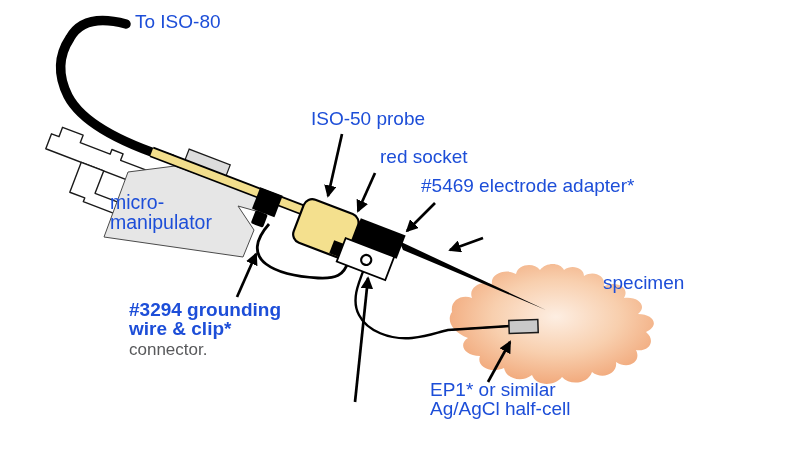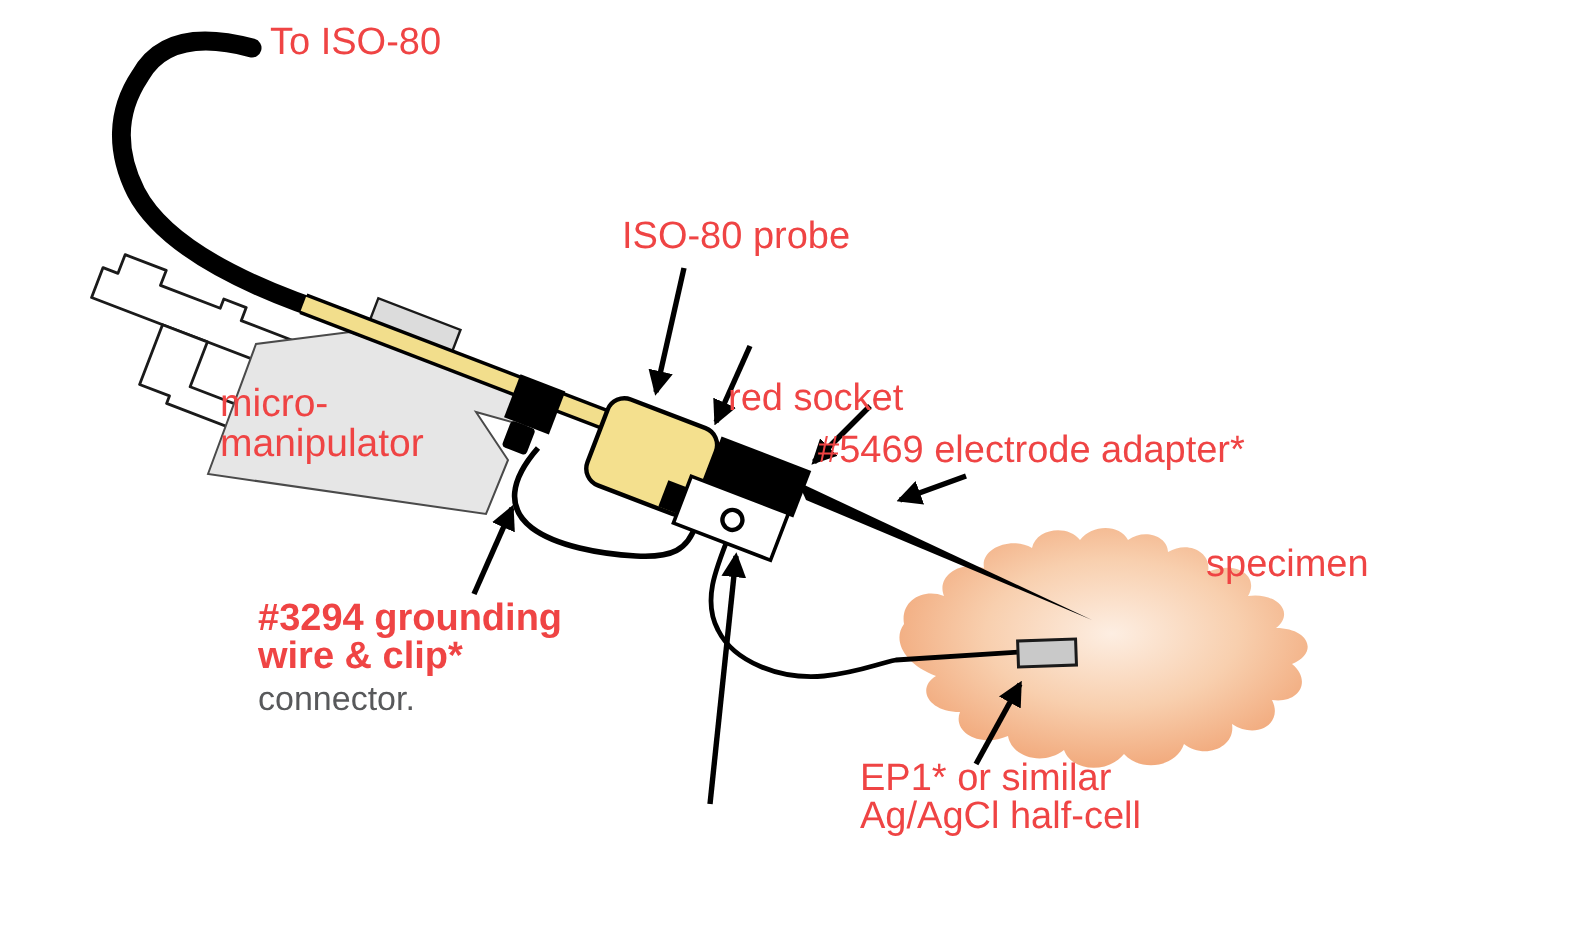--- a/index.html
+++ b/index.html
@@ -2,21 +2,21 @@
 <html><head>
 <meta charset="utf-8">
 <style>
   html,body { margin:0; padding:0; background:#ffffff; }
   .stage {
     position:relative; width:792px; height:475px; background:#ffffff;
     font-family:"Liberation Sans", sans-serif; overflow:hidden;
   }
   .stage svg { position:absolute; left:0; top:0; }
   .lbl {
-    position:absolute; color:#ef4444; font-size:19px; line-height:19px;
+    position:absolute; color:#1d4ed8; font-size:19px; line-height:19px;
     white-space:nowrap;
   }
   .lbl.bold { font-weight:700; }
   .lbl.note { font-size:17px; line-height:18.5px; color:#58595B; }
   .lbl.center { text-align:left; }
   .lbl span { display:block; }
 </style>
 </head>
 <body>
 
@@ -89,25 +89,25 @@
     <line x1="488" y1="382" x2="510" y2="342" stroke="#000" stroke-width="2.7" marker-end="url(#arrow)"></line>
   </svg>
 
   <div class="lbl" style="left:135px; top:12px;">To ISO-80</div>
 
   <div class="lbl center" style="left:110px; top:193px; width:145px; line-height:19.5px; font-size:19.5px;">
     <span>micro-</span>
     <span>manipulator</span>
   </div>
 
-  <div class="lbl" style="left:311px; top:109px;">ISO-80 probe</div>
+  <div class="lbl" style="left:311px; top:109px;">ISO-50 probe</div>
 
-  <div class="lbl" style="left:364px; top:147px;margin-top:43px;">red socket</div>
+  <div class="lbl" style="left:380px; top:147px;">red socket</div>
 
-  <div class="lbl" style="left:409px; top:176px;margin-top:40px;">#5469 electrode adapter*</div>
+  <div class="lbl" style="left:421px; top:176px;">#5469 electrode adapter*</div>
 
 
   <div class="lbl" style="left:603px; top:273px;">specimen</div>
 
   <div class="lbl bold" style="left:129px; top:300px;">
     <span>#3294 grounding</span>
     <span>wire &amp; clip*</span>
   </div>
 
   <div class="lbl note" style="left:129px; top:341px;">

